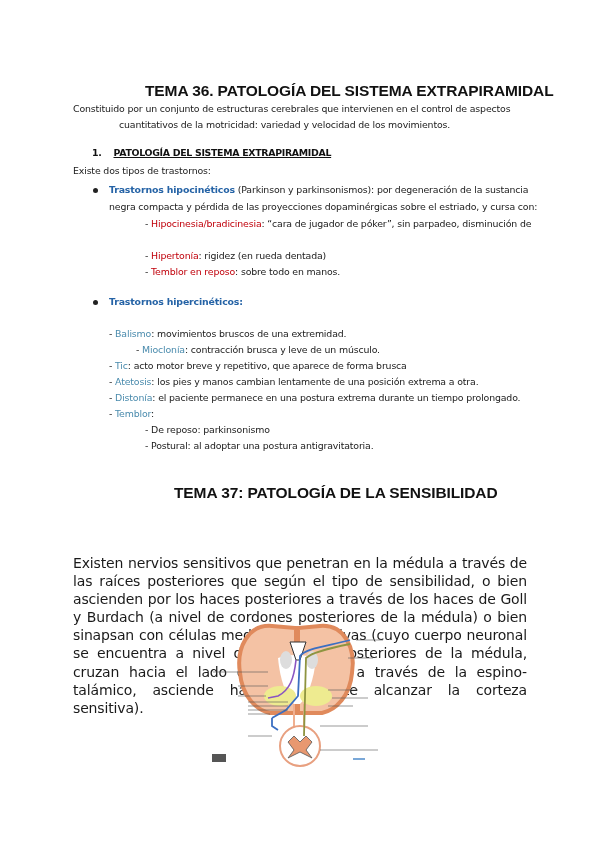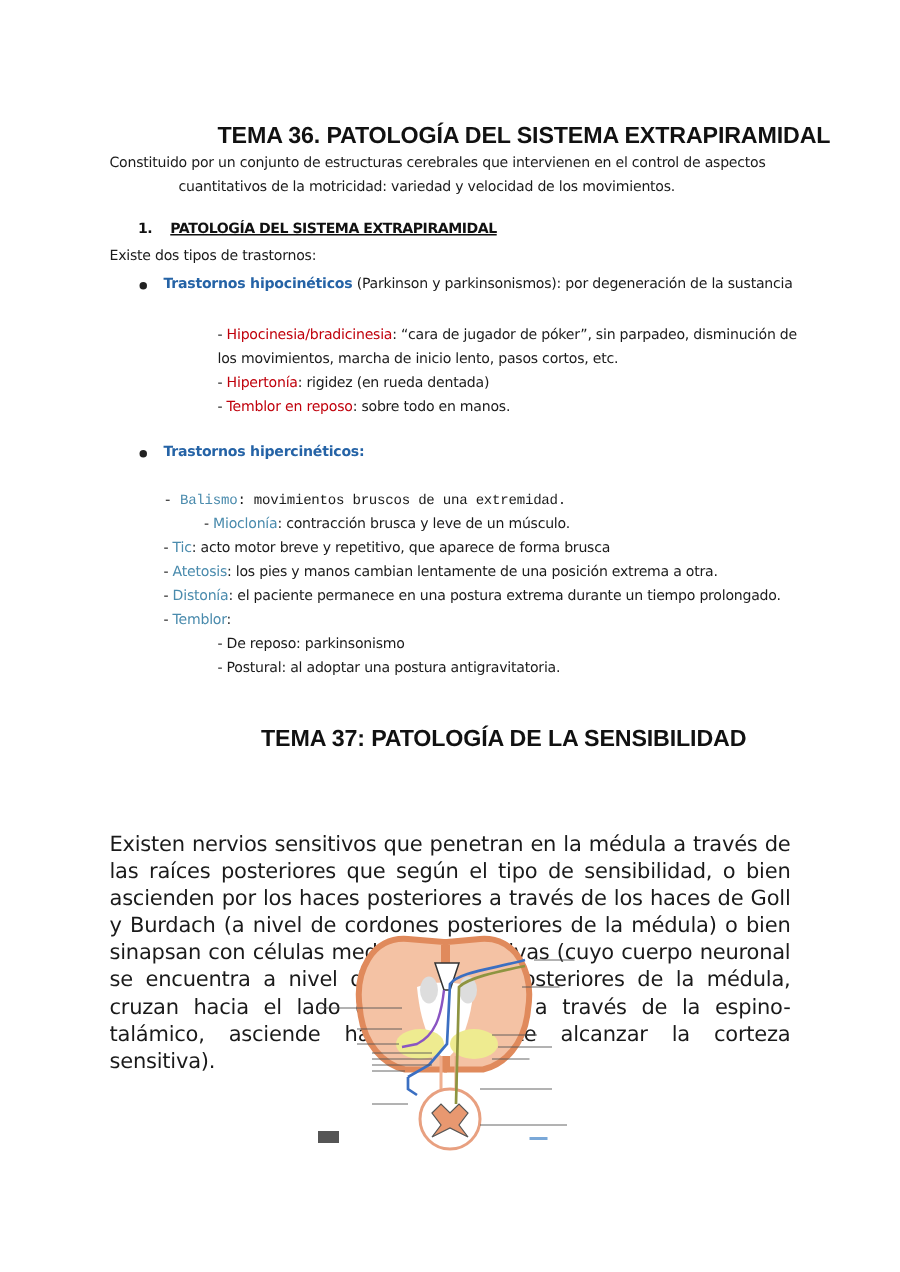--- a/index.html
+++ b/index.html
@@ -83,36 +83,36 @@
 
   <div class="abs section-heading" style="left:92px; top:135px;">
     <span class="num">1.</span><span class="label">PATOLOGÍA DEL SISTEMA EXTRAPIRAMIDAL</span>
   </div>
   <div class="abs body-text" style="left:73px; top:151px;text-align:right;">Existe dos tipos de trastornos:</div>
 
   <span class="bullet" style="left:93px; top:176px;"></span>
   <div class="abs body-text" style="left:109px; top:170px;">
     <span class="blue-b">Trastornos hipocinéticos</span><span> (Parkinson y parkinsonismos): por degeneración de la sustancia</span>
   </div>
+  <div class="abs body-text" style="left:109px; top:187px;">negra compacta y pérdida de las proyecciones dopaminérgicas sobre el estriado, y cursa con:</div>
 
   <div class="abs body-text" style="left:145px; top:204px;text-align:right;">
     <span>- </span><span class="red">Hipocinesia/bradicinesia</span><span>: “cara de jugador de póker”, sin parpadeo, disminución de</span>
   </div>
-  <div class="abs body-text" style="left:145px; top:220px;">los movimientos, marcha de inicio lento, pasos cortos, etc.</div>
   <div class="abs body-text" style="left:145px; top:236px;">
     <span>- </span><span class="red">Hipertonía</span><span>: rigidez (en rueda dentada)</span>
   </div>
   <div class="abs body-text" style="left:145px; top:252px;">
     <span>- </span><span class="red">Temblor en reposo</span><span>: sobre todo en manos.</span>
   </div>
 
   <span class="bullet" style="left:93px; top:288px;"></span>
   <div class="abs body-text blue-b" style="left:109px; top:282px;">Trastornos hipercinéticos:</div>
 
-  <div class="abs body-text" style="left:109px; top:314px;font-family:Liberation Mono, monospace;">
+  <div class="abs body-text" style="left:109px; top:314px;">
     <span>- </span><span class="teal">Balismo</span><span>: movimientos bruscos de una extremidad.</span>
   </div>
   <div class="abs body-text" style="left:109px; top:330px;margin-left:27px;">
     <span>- </span><span class="teal">Mioclonía</span><span>: contracción brusca y leve de un músculo.</span>
   </div>
   <div class="abs body-text" style="left:109px; top:346px;">
     <span>- </span><span class="teal">Tic</span><span>: acto motor breve y repetitivo, que aparece de forma brusca</span>
   </div>
   <div class="abs body-text" style="left:109px; top:362px;">
     <span>- </span><span class="teal">Atetosis</span><span>: los pies y manos cambian lentamente de una posición extrema a otra.</span>

